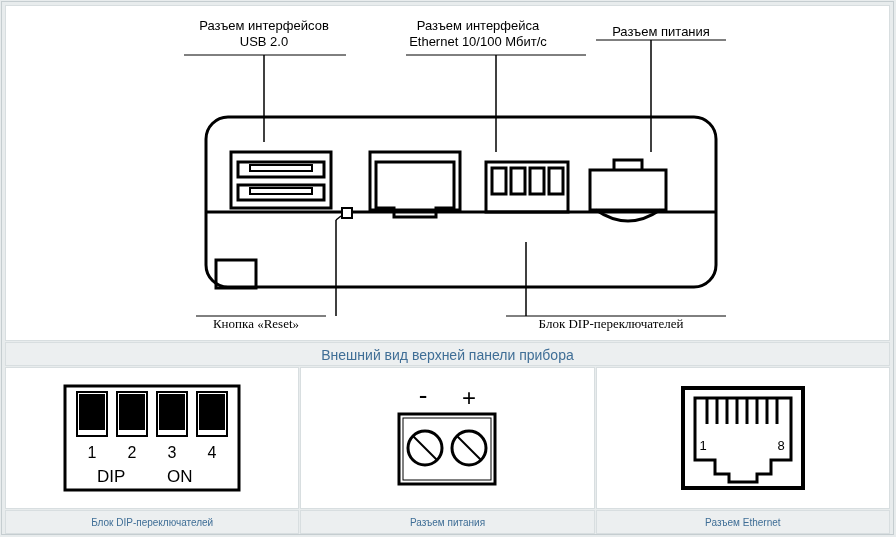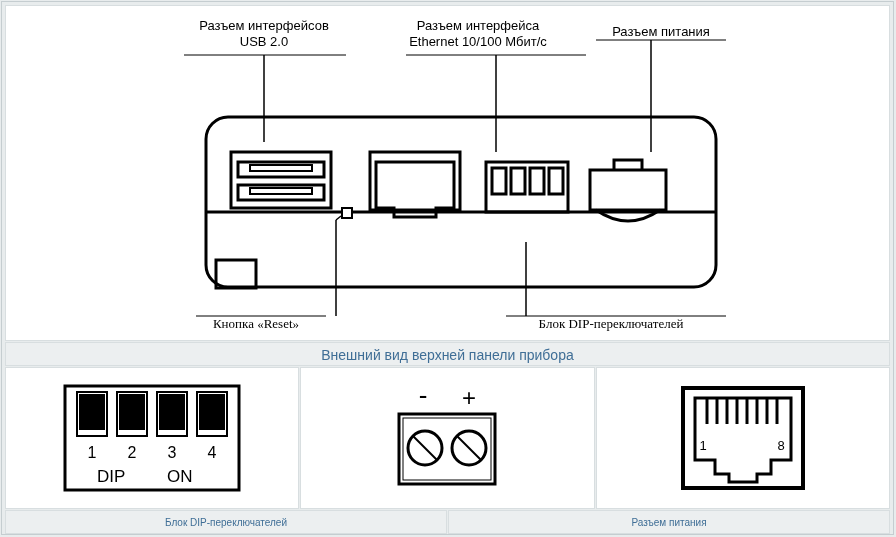--- a/index.html
+++ b/index.html
@@ -223,15 +223,16 @@
         </g>
         <text x="30" y="72" font-size="13" text-anchor="middle">1</text>
         <text x="108" y="72" font-size="13" text-anchor="middle">8</text>
       </svg>
     </div>
   </div>
 
   <div class="caption-row2">
     <div class="cap">Блок DIP-переключателей</div>
     <div class="cap">Разъем питания</div>
+    <div class="cap">Разъем Ethernet</div>
   </div>
 
 </div>
 
 </body></html>

